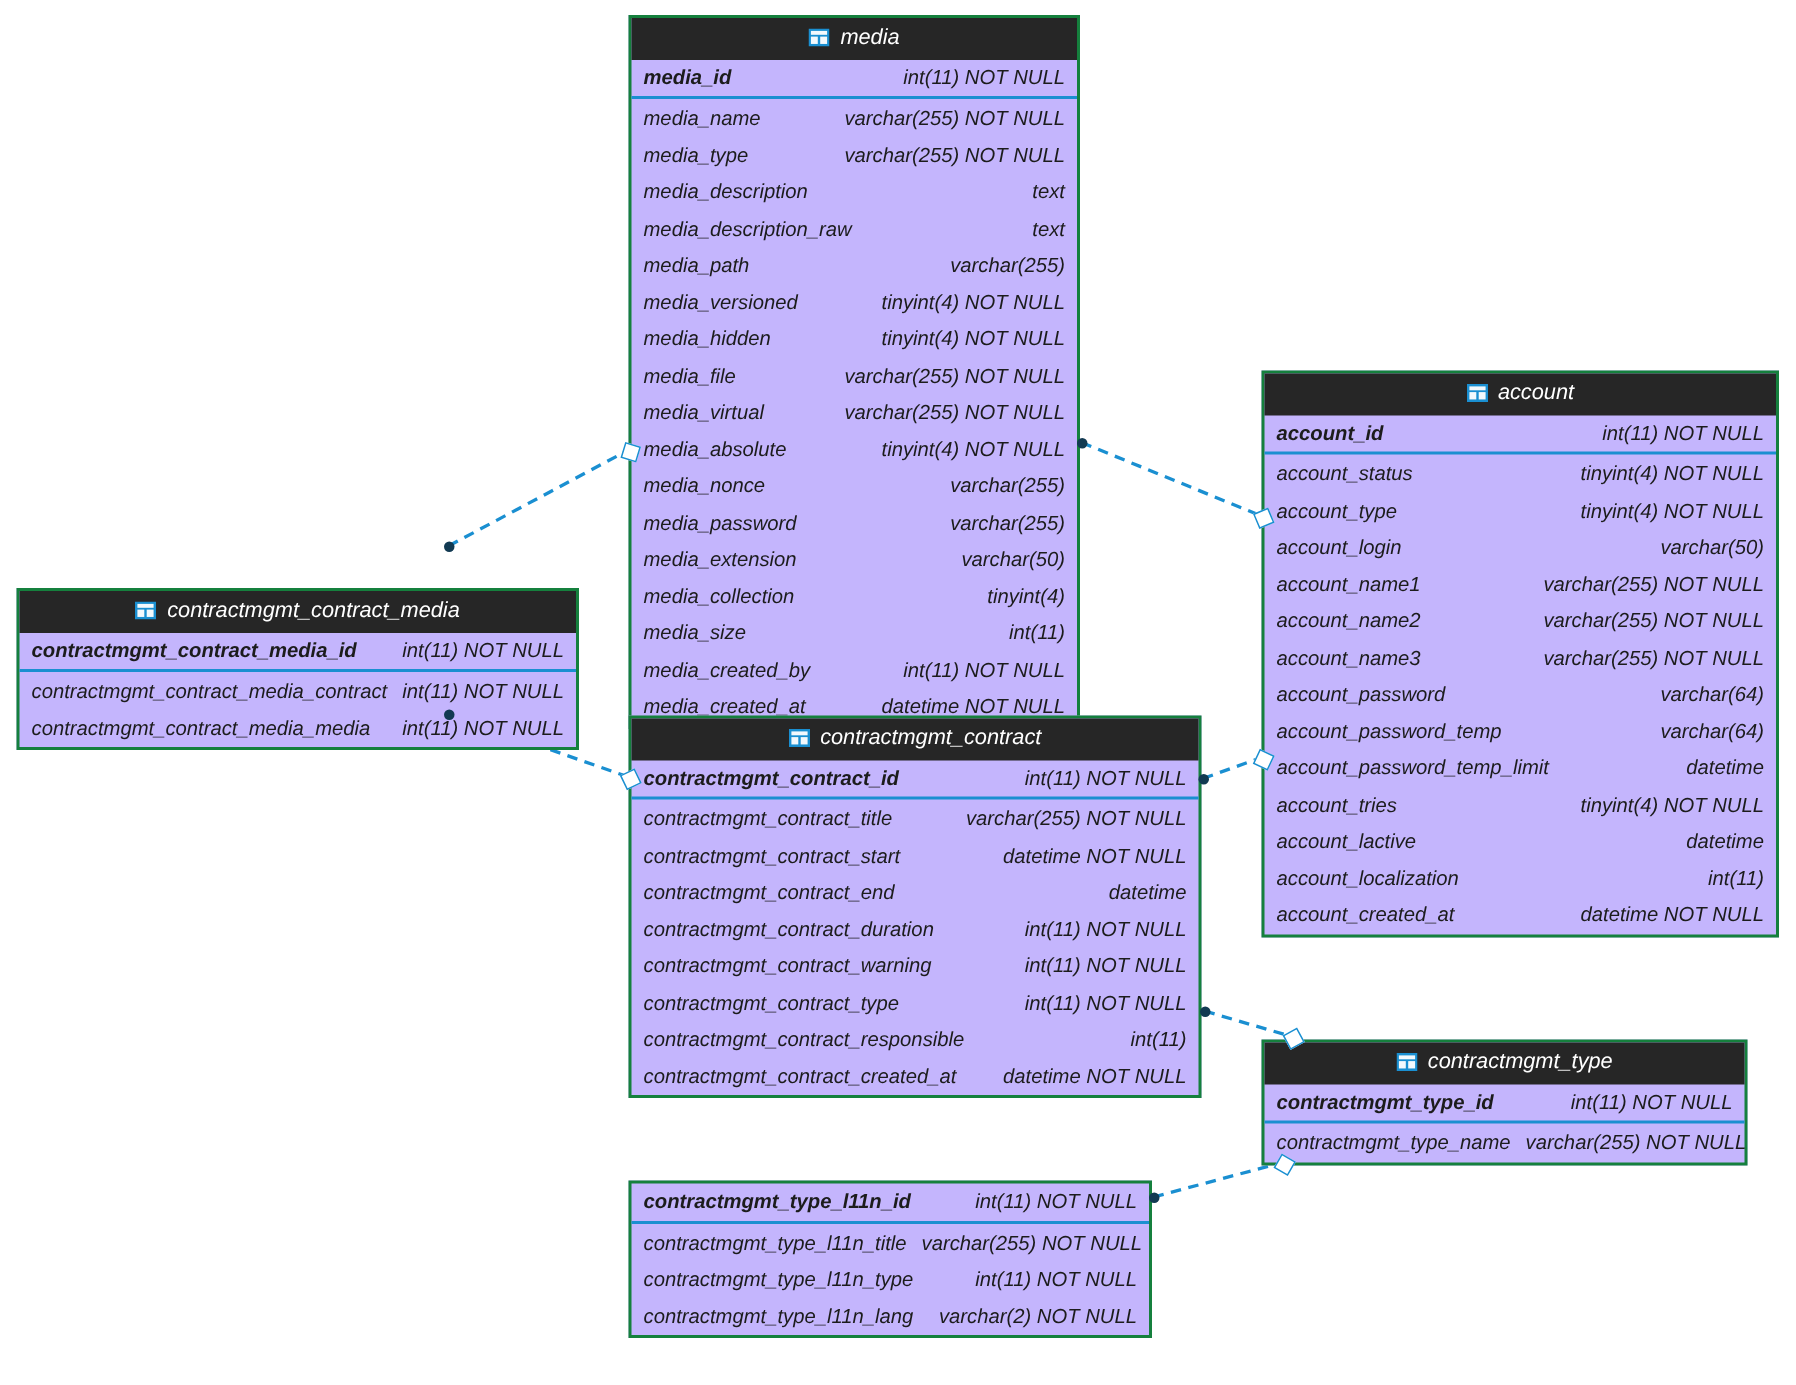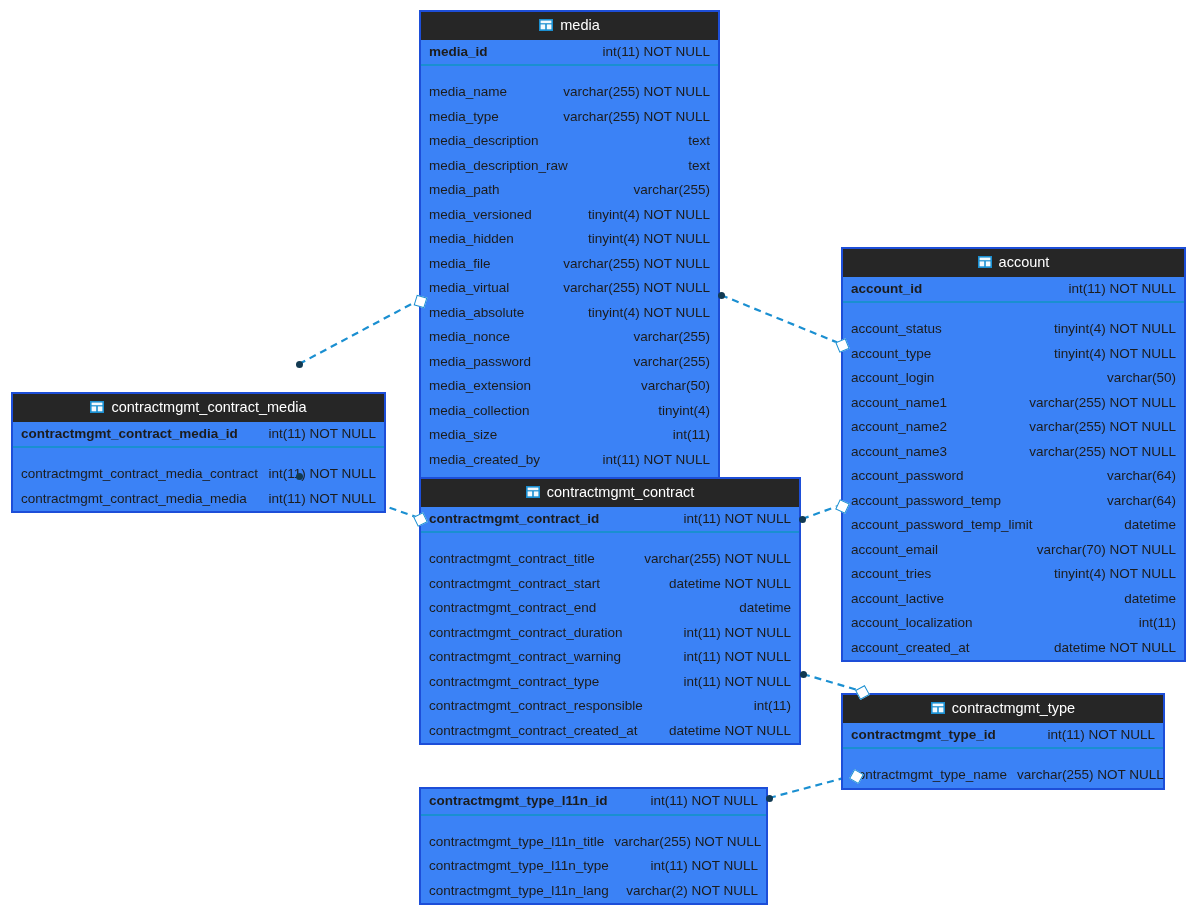--- a/index.html
+++ b/index.html
@@ -26,23 +26,24 @@
     position: absolute;
     left: 0; top: 0;
     width: 1197px;
     height: 923px;
     pointer-events: none;
     z-index: 1;
   }
   .entity {
     position: absolute;
     box-sizing: border-box;
-    border: 2px solid #1d4ed8;
-    background: #3b82f6;
+    border: 2px solid #15803d;
+    background: #c4b5fd;
     z-index: 2;
+    font-style: italic;
   }
   .entity-header {
     background: #262626;
     color: #ffffff;
     font-size: 14.5px;
     line-height: 1;
     padding: 6px 8px 7px 8px;
     text-align: center;
     white-space: nowrap;
     display: flex;
@@ -68,21 +69,21 @@
     align-items: baseline;
     font-size: 13.5px;
     line-height: 1;
     padding: 5px 8px 6px 8px;
     white-space: nowrap;
     color: #1c1c1c;
   }
   .field .fname { text-align: left; }
   .field .ftype { text-align: right; padding-left: 10px; }
   .pk-row .field .fname { font-weight: bold; }
-  .fieldlist { padding-top: 14px; }
+  .fieldlist { padding-top: 1px; }
 
   
   .dot {
     position: absolute;
     width: 7px;
     height: 7px;
     border-radius: 50%;
     background: #123a52;
     z-index: 3;
   }
@@ -245,24 +246,20 @@
         </div>
         <div class="field">
           <span class="fname">account_password_temp</span>
           <span class="ftype">varchar(64)</span>
         </div>
         <div class="field">
           <span class="fname">account_password_temp_limit</span>
           <span class="ftype">datetime</span>
         </div>
         <div class="field">
-          <span class="fname">account_email</span>
-          <span class="ftype">varchar(70) NOT NULL</span>
-        </div>
-        <div class="field">
           <span class="fname">account_tries</span>
           <span class="ftype">tinyint(4) NOT NULL</span>
         </div>
         <div class="field">
           <span class="fname">account_lactive</span>
           <span class="ftype">datetime</span>
         </div>
         <div class="field">
           <span class="fname">account_localization</span>
           <span class="ftype">int(11)</span>

